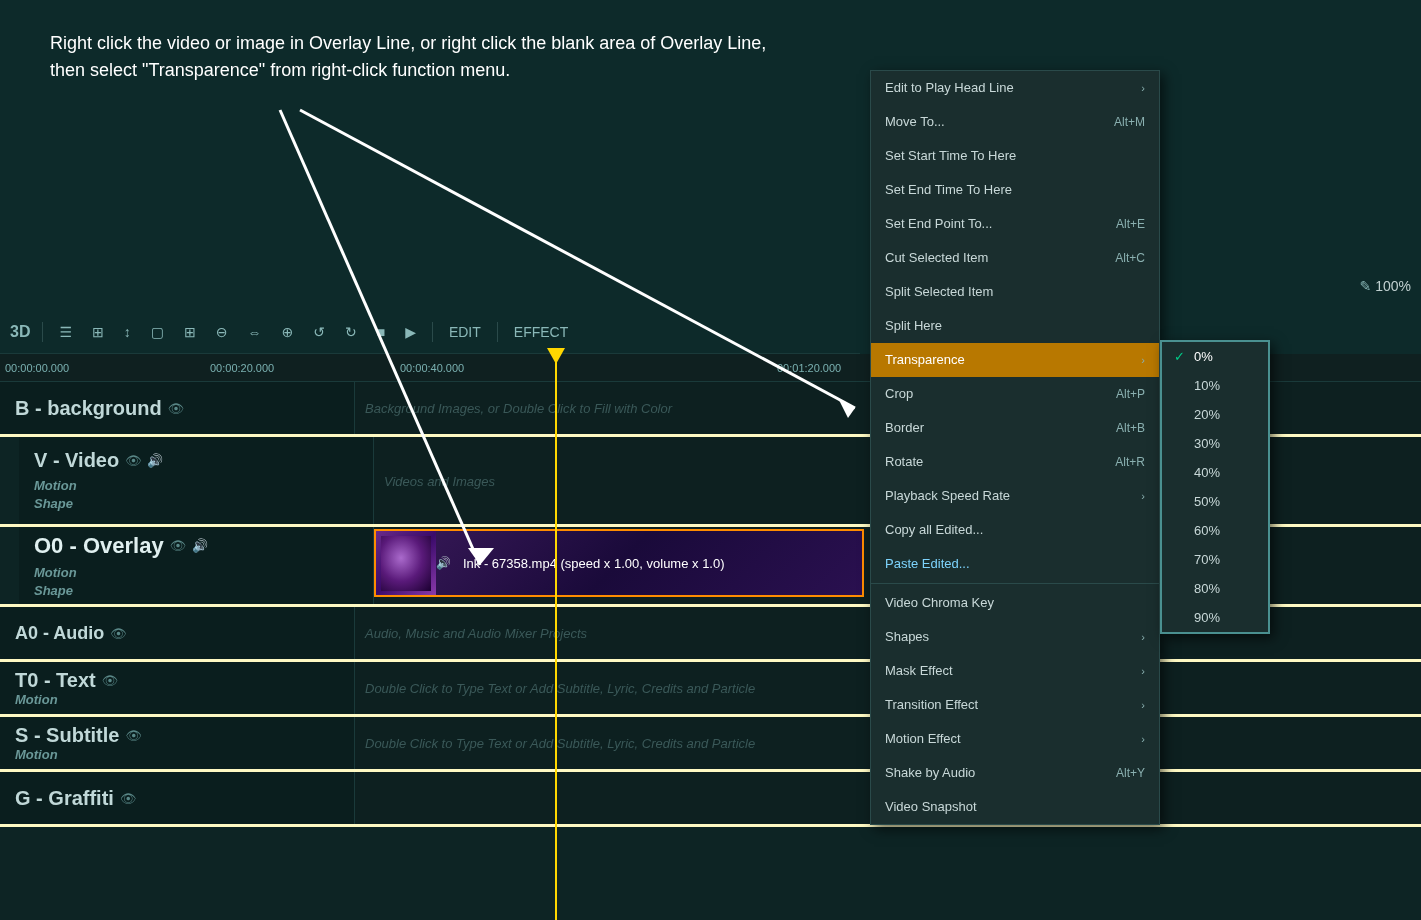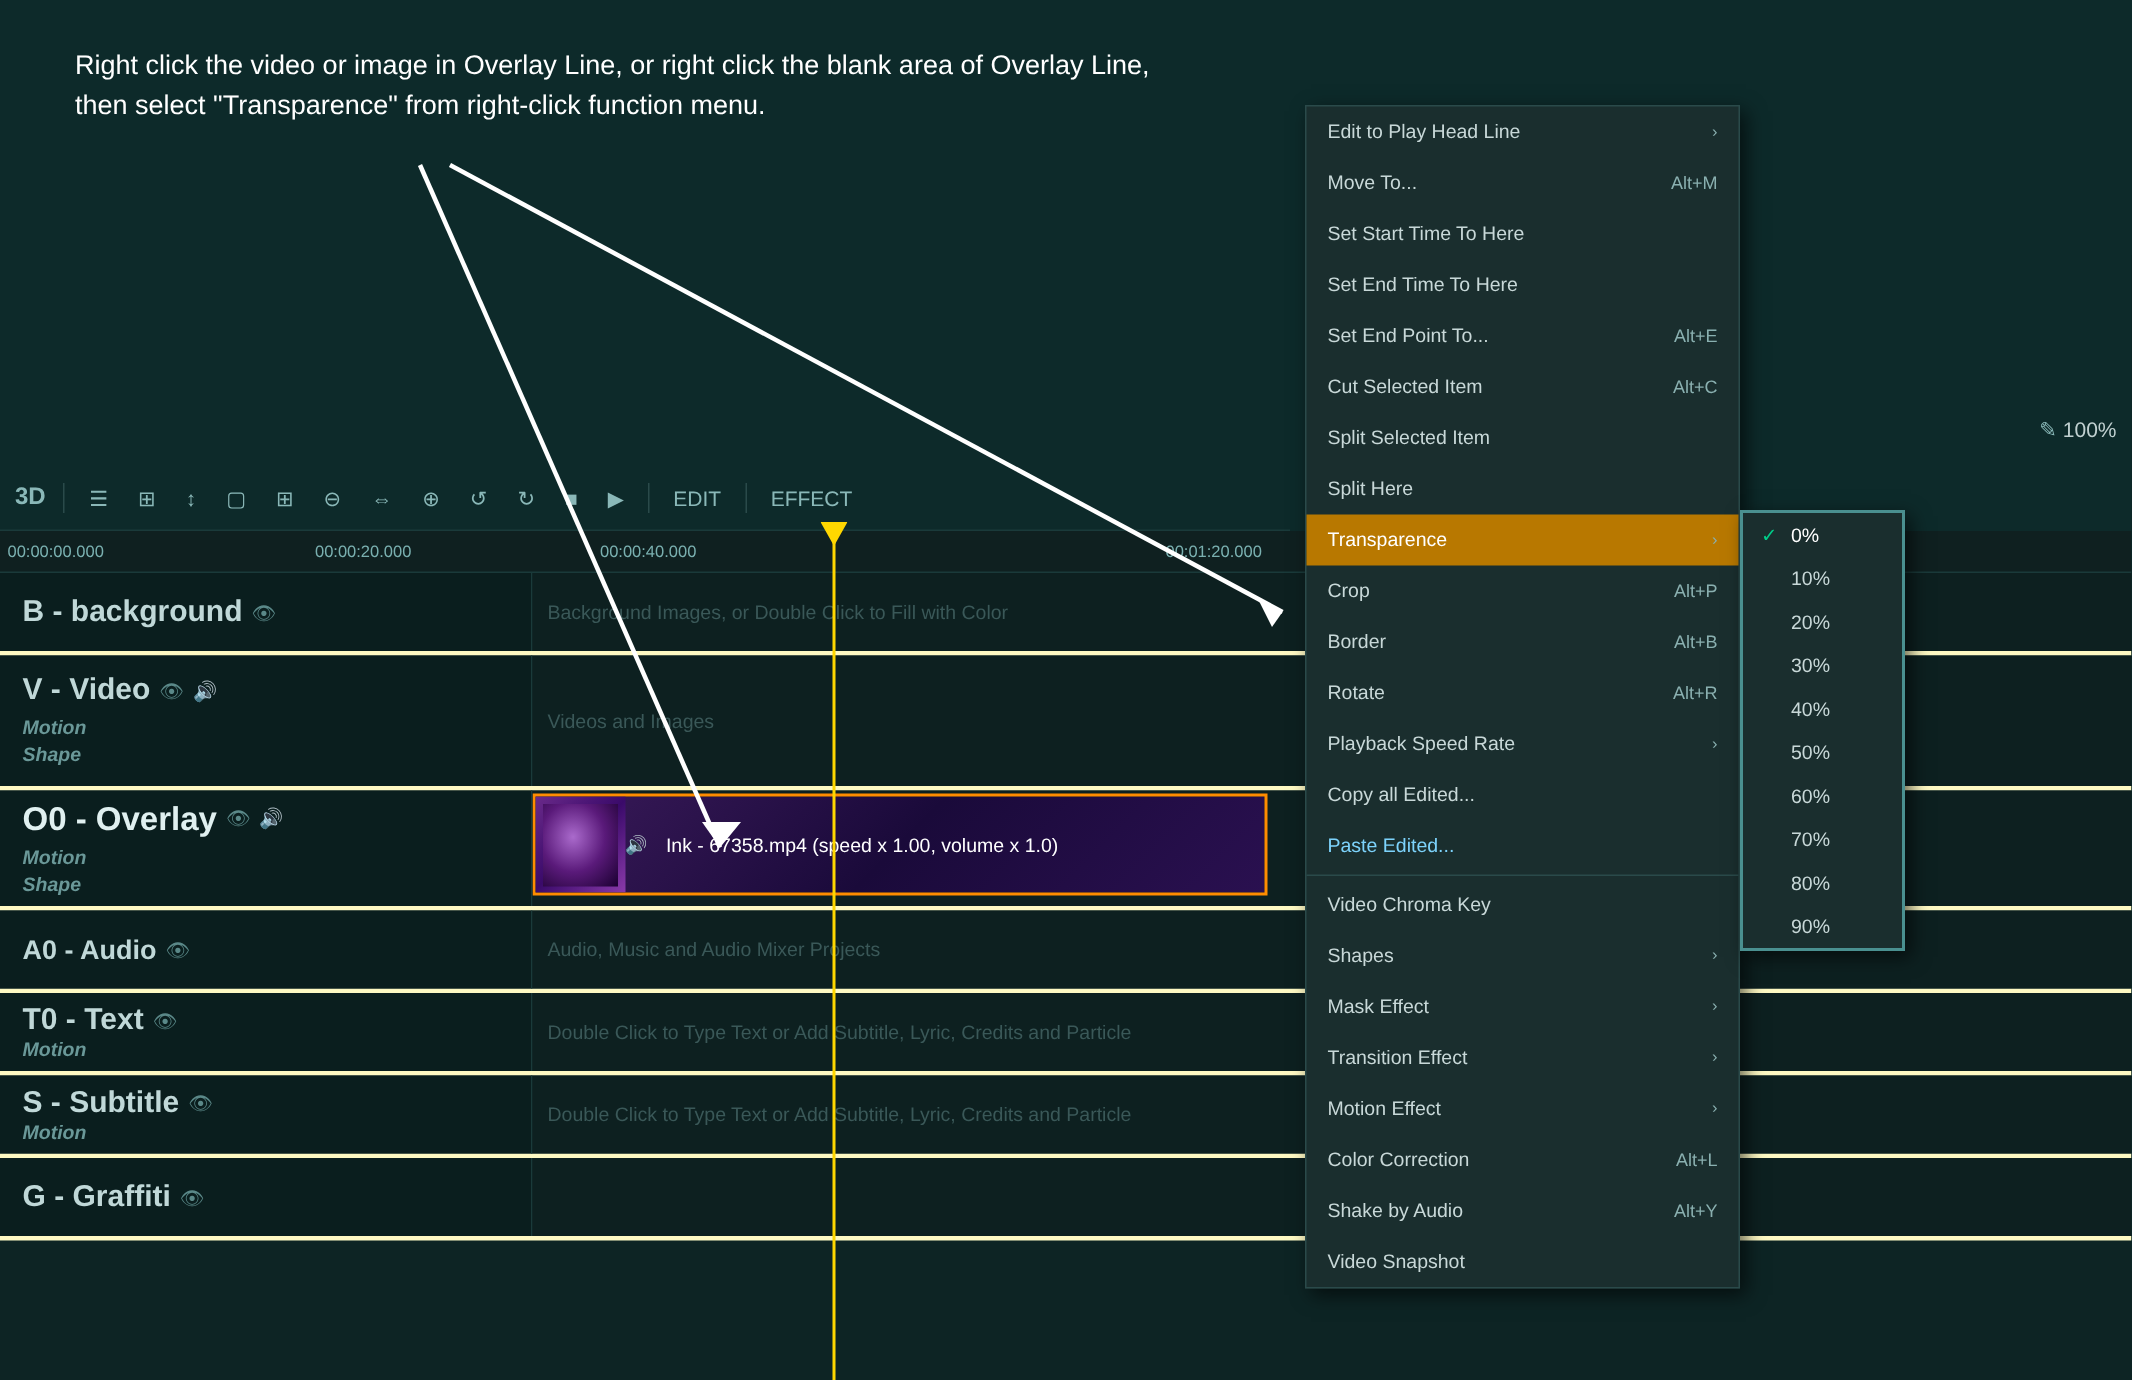--- a/index.html
+++ b/index.html
@@ -80,21 +80,21 @@
       width: 1421px;
       bottom: 0;
       background: #0d2424;
     }
 
     .track-row {
       display: flex;
       height: 55px;
       border-bottom: 3px solid #fef9c3;
     }
-    .track-row.double { height: 90px; }
+    .track-row.double { height: 90px; padding-left: 19px; }
 
     .track-label {
       width: 355px;
       min-width: 355px;
       background: #0a1e1e;
       display: flex;
       flex-direction: column;
       justify-content: center;
       padding: 0 15px;
       border-right: 1px solid #1a3a3a;
@@ -116,20 +116,21 @@
       position: relative;
       overflow: hidden;
     }
     .track-content-text {
       position: absolute;
       top: 50%;
       left: 10px;
       transform: translateY(-50%);
       color: #3a5858;
       font-size: 13px;
+      font-style: italic;
       text-align: right;
     }
 
     
     .video-clip {
       position: absolute;
       top: 2px;
       left: 0px;
       width: 490px;
       height: 68px;
@@ -508,24 +509,20 @@
   </div>
   <div class="menu-item">
     <span>Transition Effect</span>
     <span class="menu-item-arrow">›</span>
   </div>
   <div class="menu-item">
     <span>Motion Effect</span>
     <span class="menu-item-arrow">›</span>
   </div>
   <div class="menu-item">
-    <span>Color Correction</span>
-    <span class="menu-item-shortcut">Alt+L</span>
-  </div>
-  <div class="menu-item">
     <span>Shake by Audio</span>
     <span class="menu-item-shortcut">Alt+Y</span>
   </div>
   <div class="menu-item">
     <span>Video Snapshot</span>
   </div>
 </div>
 
 <div class="submenu">
   <div class="submenu-item selected">

